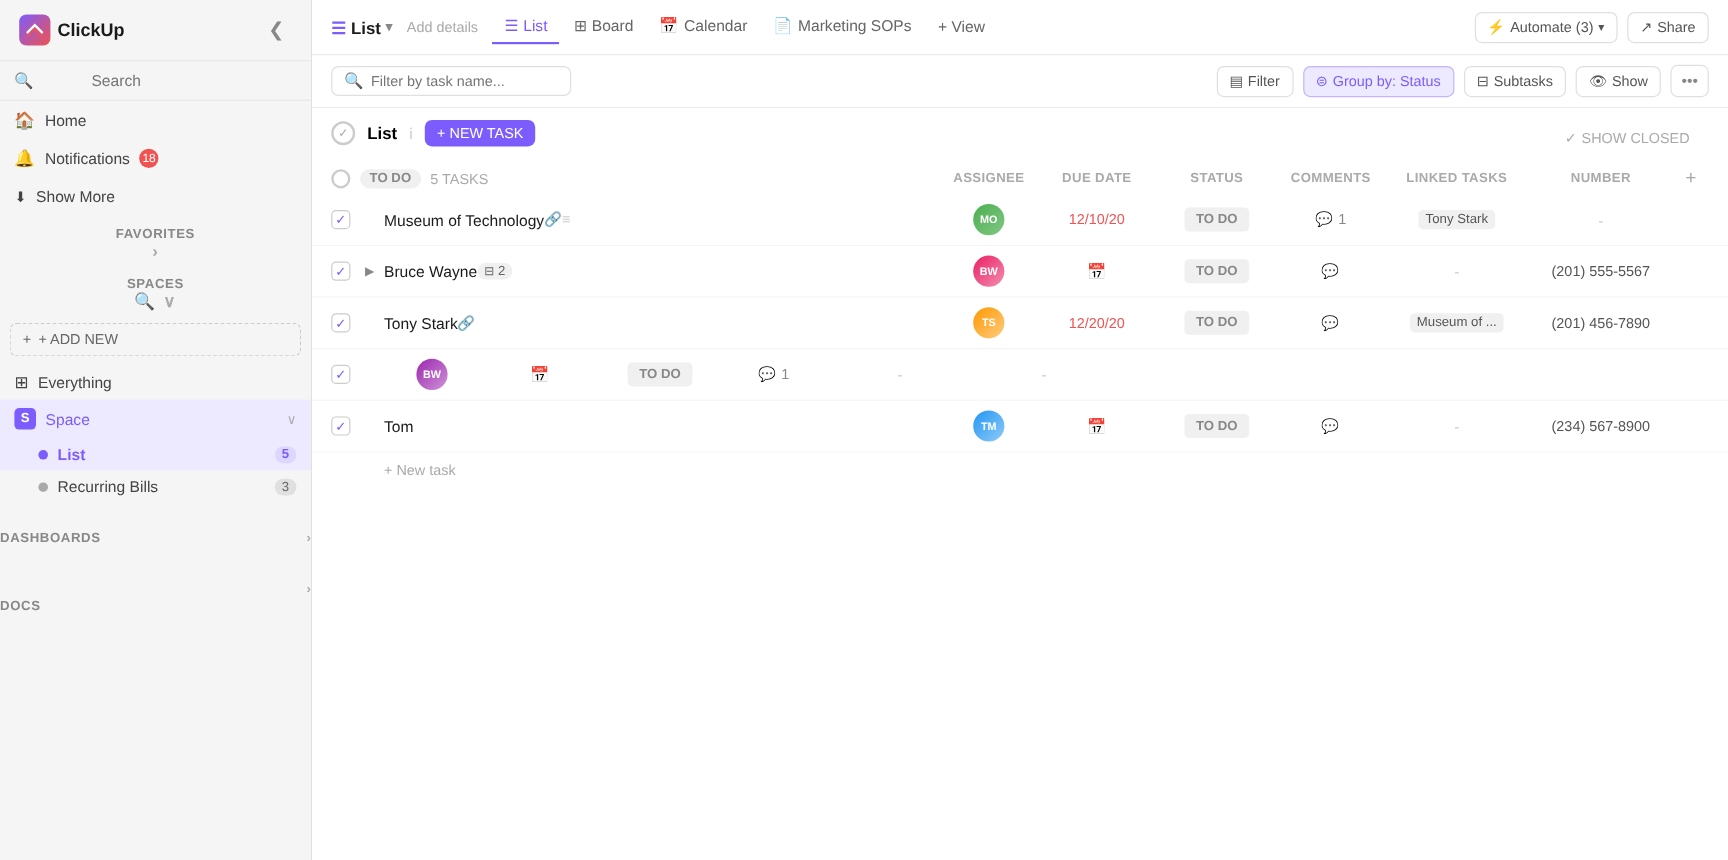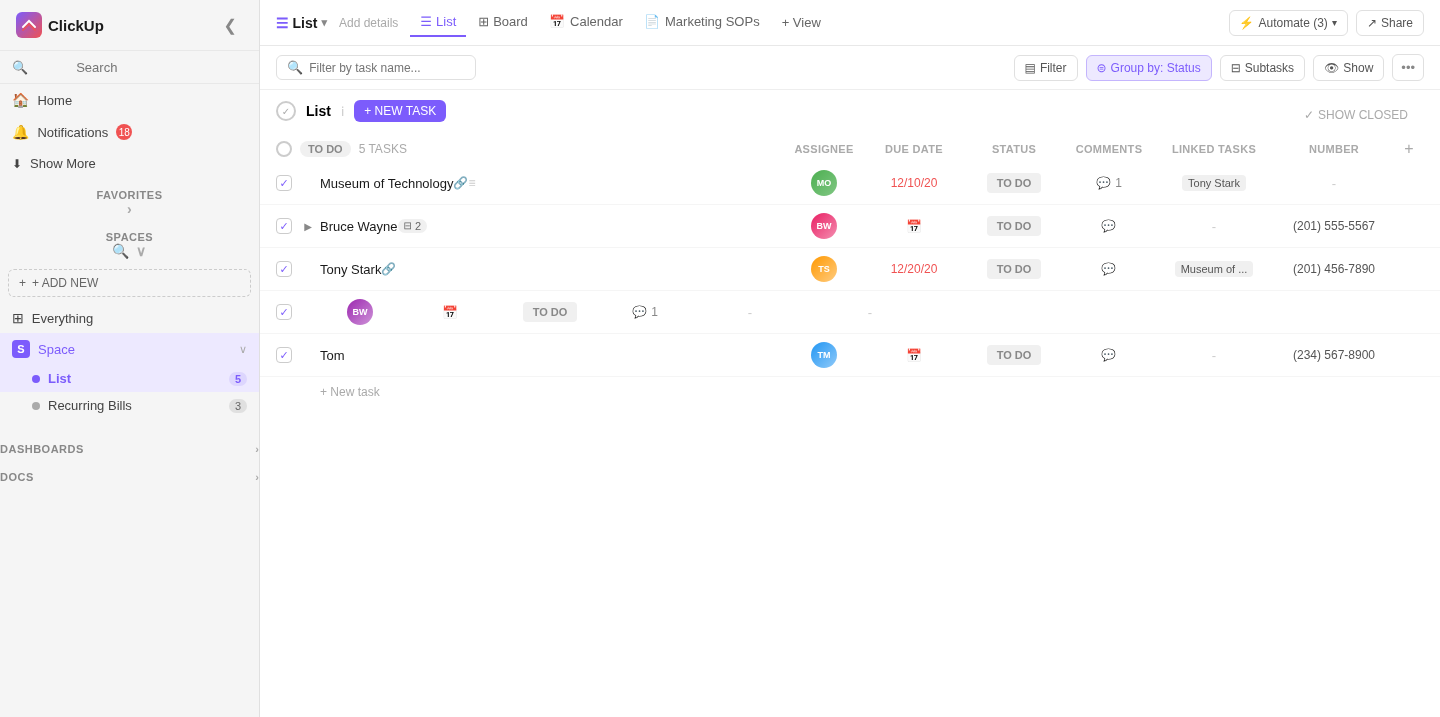--- a/index.html
+++ b/index.html
@@ -359,21 +359,21 @@
     <span>Recurring Bills</span>
     <span class="list-count">3</span>
   </div>
 
   <div class="sidebar-expandable" style="margin-top:16px;">
     <span style="font-size:11px; color:#888; text-transform:uppercase; letter-spacing:0.5px;">DASHBOARDS</span>
     <span class="chevron" style="margin-left:auto;">›</span>
   </div>
 
   <div class="sidebar-expandable">
-    <span style="font-size:11px; color:#888; text-transform:uppercase; letter-spacing:0.5px;">DOCS</span>
+    <span style="font-size:11px; color:#888; text-transform:uppercase; letter-spacing:0.5px;margin-top:28px;">DOCS</span>
     <span class="chevron" style="margin-left:auto;">›</span>
   </div>
 </div>
 
 <div id="main">
 
   <div class="top-nav">
     <div class="top-nav-left">
       <div class="list-title">
         <span style="color:#7c5cfc; font-size:14px;">☰</span>

